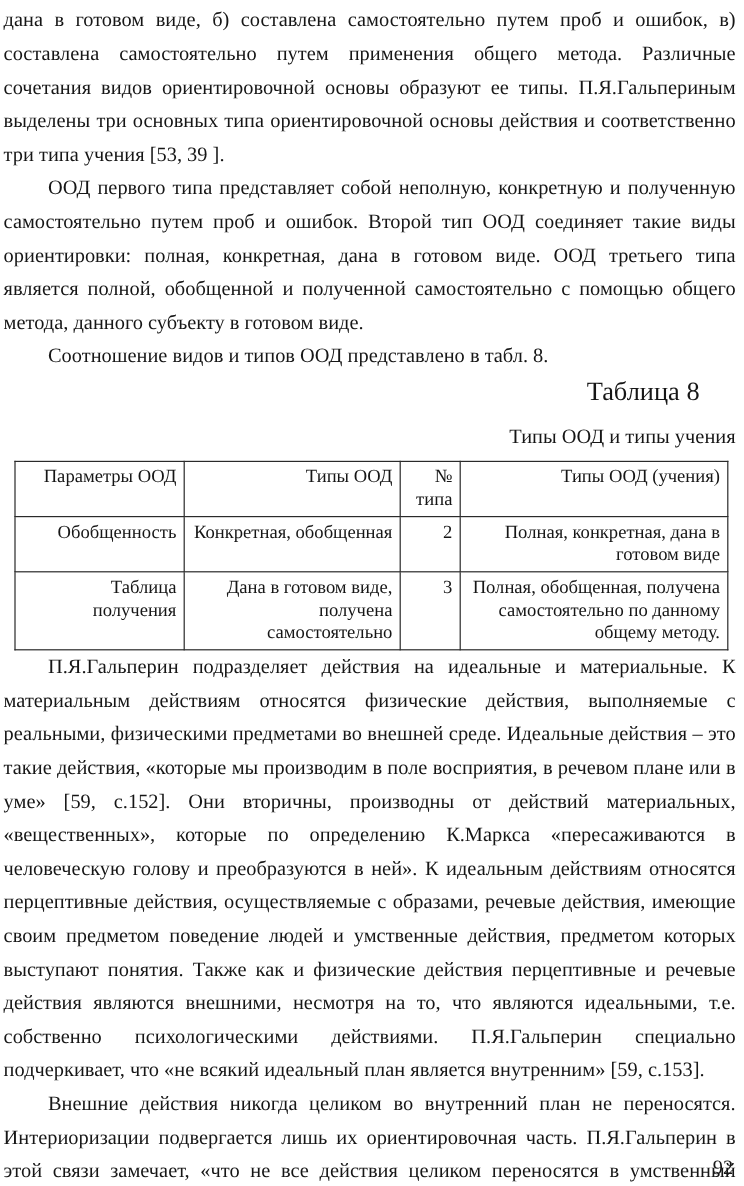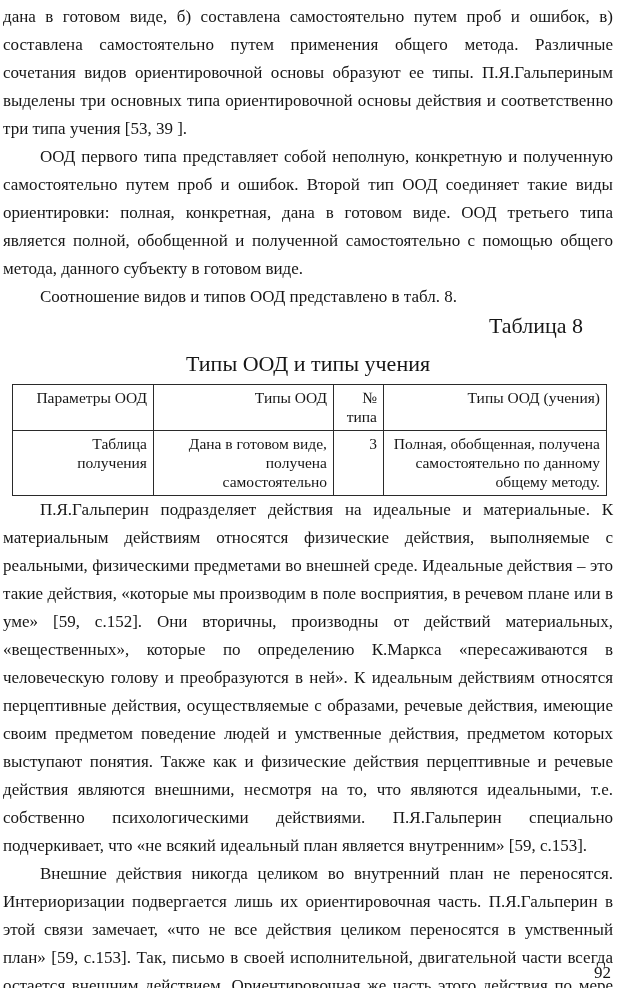--- a/index.html
+++ b/index.html
@@ -17,22 +17,22 @@
     text-justify:inter-word;
   }
   p.indent { text-indent:37px; }
   .table-caption {
     margin:4px 30px 16px 0;
     font-size:22px; line-height:22px;
     text-align:right;
   }
   .table-title {
     margin:1px 0 9px 0;
-    font-size:22px; line-height:22px;
-    text-align:center;
+    font-size:17px; line-height:22px;
+    text-align:right;
   }
   table.ood {
     border-collapse:collapse;
     table-layout:fixed;
     width:594px;
     margin-left:9px;
   }
   table.ood th, table.ood td {
     border:1.5px solid #2a2a2a;
     font-size:15.5px; line-height:19px;
@@ -75,20 +75,26 @@
     <thead>
       <tr>
         <th>Параметры ООД</th>
         <th>Типы ООД</th>
         <th>№ типа</th>
         <th>Типы ООД (учения)</th>
       </tr>
     </thead>
     <tbody>
       <tr>
+        <td>Обобщенность</td>
+        <td class="justify">Конкретная, обобщенная</td>
+        <td>2</td>
+        <td class="justify">Полная, конкретная, дана в готовом виде</td>
+      </tr>
+      <tr>
         <td>Таблица получения</td>
         <td class="justify">Дана в готовом виде, получена самостоятельно</td>
         <td>3</td>
         <td class="justify">Полная, обобщенная, получена самостоятельно по данному общему методу.</td>
       </tr>
     </tbody>
   </table>
 
   <p class="para indent after-table">П.Я.Гальперин подразделяет действия на идеальные и материальные. К материальным действиям относятся физические действия, выполняемые с реальными, физическими предметами во внешней среде. Идеальные действия – это такие действия, «которые мы производим в поле восприятия, в речевом плане или в уме» [59, с.152]. Они вторичны, производны от действий материальных, «вещественных», которые по определению К.Маркса «пересаживаются в человеческую голову и преобразуются в ней». К идеальным действиям относятся перцептивные действия, осуществляемые с образами, речевые действия, имеющие своим предметом поведение людей и умственные действия, предметом которых выступают понятия. Также как и физические действия перцептивные и речевые действия являются внешними, несмотря на то, что являются идеальными, т.е. собственно психологическими действиями. П.Я.Гальперин специально подчеркивает, что «не всякий идеальный план является внутренним» [59, с.153].</p>
 

